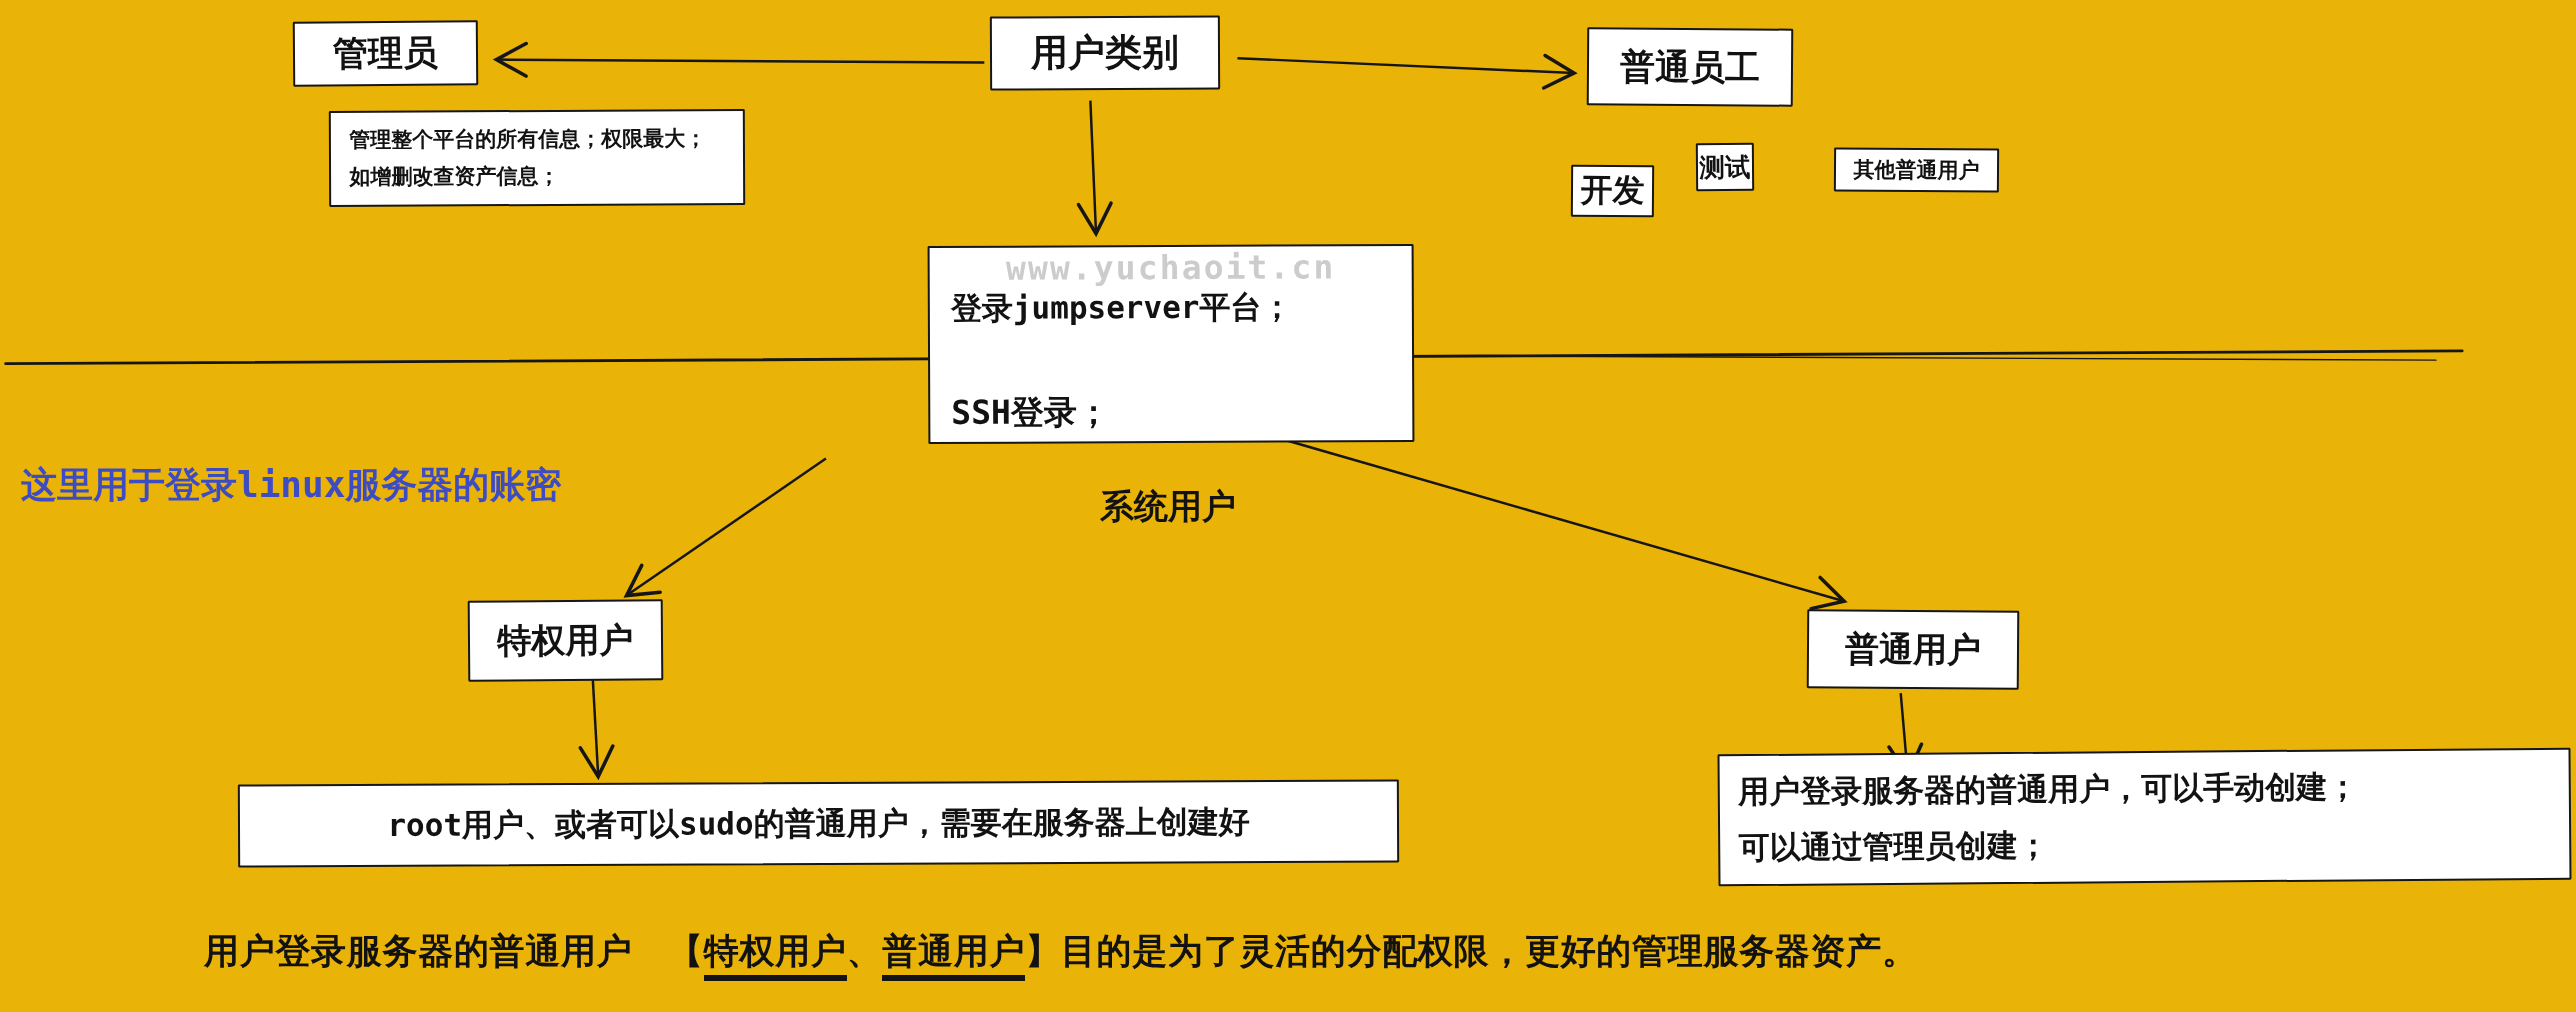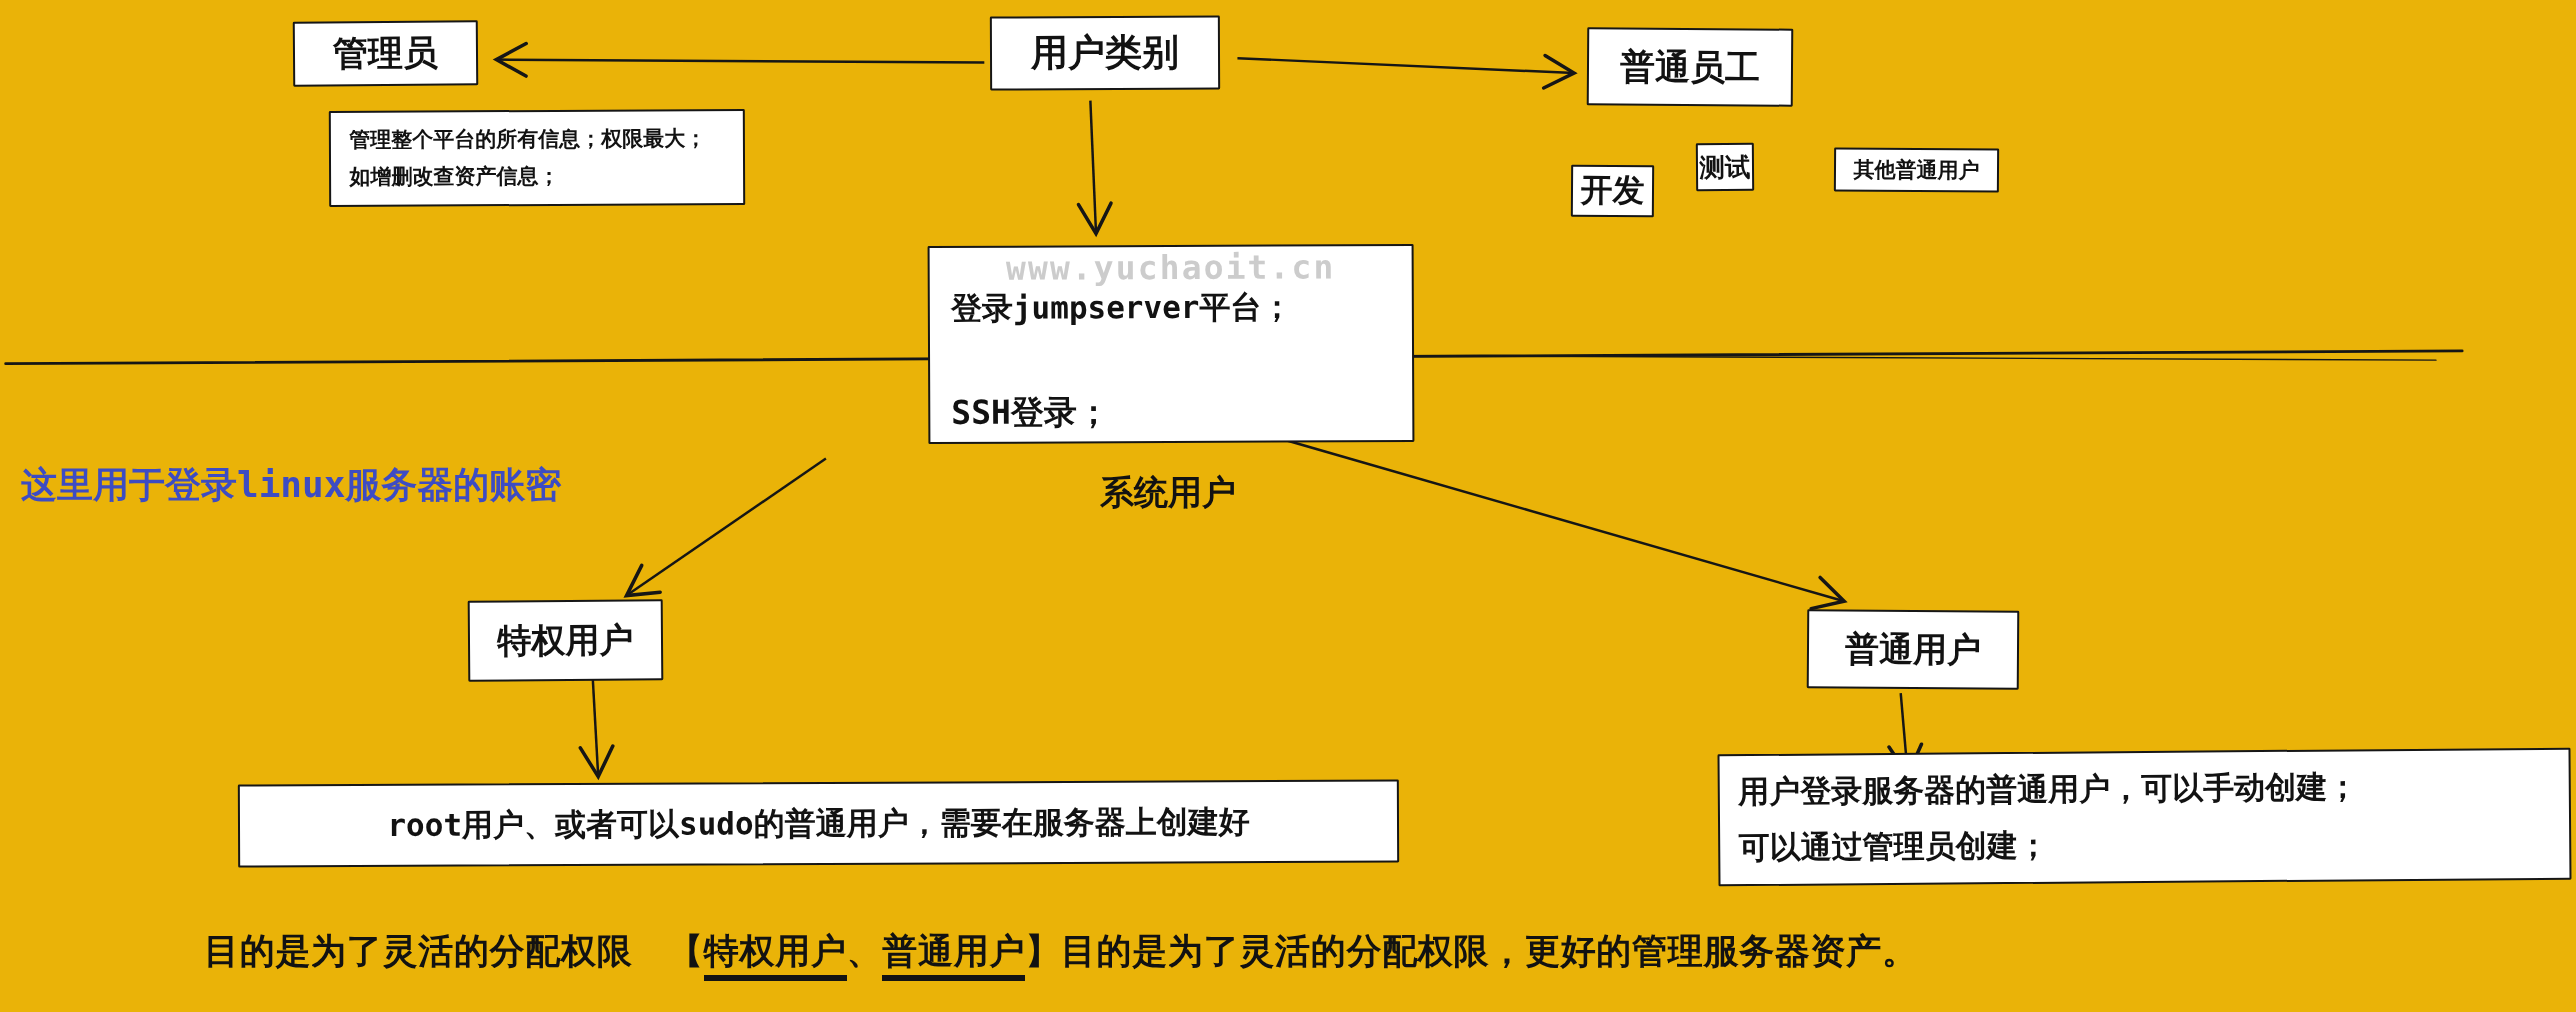--- a/index.html
+++ b/index.html
@@ -112,21 +112,21 @@
 
   <div class="box r-c" style="left:928px;top:245px;width:486px;height:198px;">
     <div class="watermark" style="font-size:33px;color:#cccccc;">www.yuchaoit.cn</div>
     <div class="plain" style="left:21px;top:40px;font-size:31px;">登录jumpserver平台；</div>
     <div class="plain" style="left:21px;top:143px;font-size:33px;">SSH登录；</div>
   </div>
 
 
   <div class="plain blue" style="left: 21px; top: 461px; font-size: 36px; color: rgb(61, 76, 195);">这里用于登录linux服务器的账密</div>
 
-  <div class="plain" style="left:1100px;top:470px;font-size:34px;">系统用户</div>
+  <div class="plain" style="left:1100px;top:484px;font-size:34px;">系统用户</div>
 
   <div class="box r-a" style="left:468px;top:600px;width:195px;height:81px;font-size:34px;">
     <span>特权用户</span>
   </div>
 
   <div class="box r-b" style="left:1807px;top:610px;width:212px;height:79px;font-size:34px;">
     <span>普通用户</span>
   </div>
 
   <div class="box r-c" style="left:238px;top:782px;width:1161px;height:83px;font-size:31px;">
@@ -134,17 +134,17 @@
   </div>
 
   <div class="box note r-a" style="left:1718px;top:751px;width:853px;height:132px;font-size:31px;">
     <div class="lines" style="line-height:1.8;">
       <div>用户登录服务器的普通用户，可以手动创建；</div>
       <div>可以通过管理员创建；</div>
     </div>
   </div>
 
   <div class="plain footer-line" style="left:204px;top:928px;font-size:35px;">
-    <span>目的是为了灵活的分配权限　【</span><span class="u">特权用户</span><span>、</span><span class="u">普通用户</span><span>】目的是为了灵活的分配权限，更好的管理服务器资产。</span>
+    <span>用户登录服务器的普通用户　【</span><span class="u">特权用户</span><span>、</span><span class="u">普通用户</span><span>】目的是为了灵活的分配权限，更好的管理服务器资产。</span>
   </div>
 
 </div>
 
 
 </body></html>

